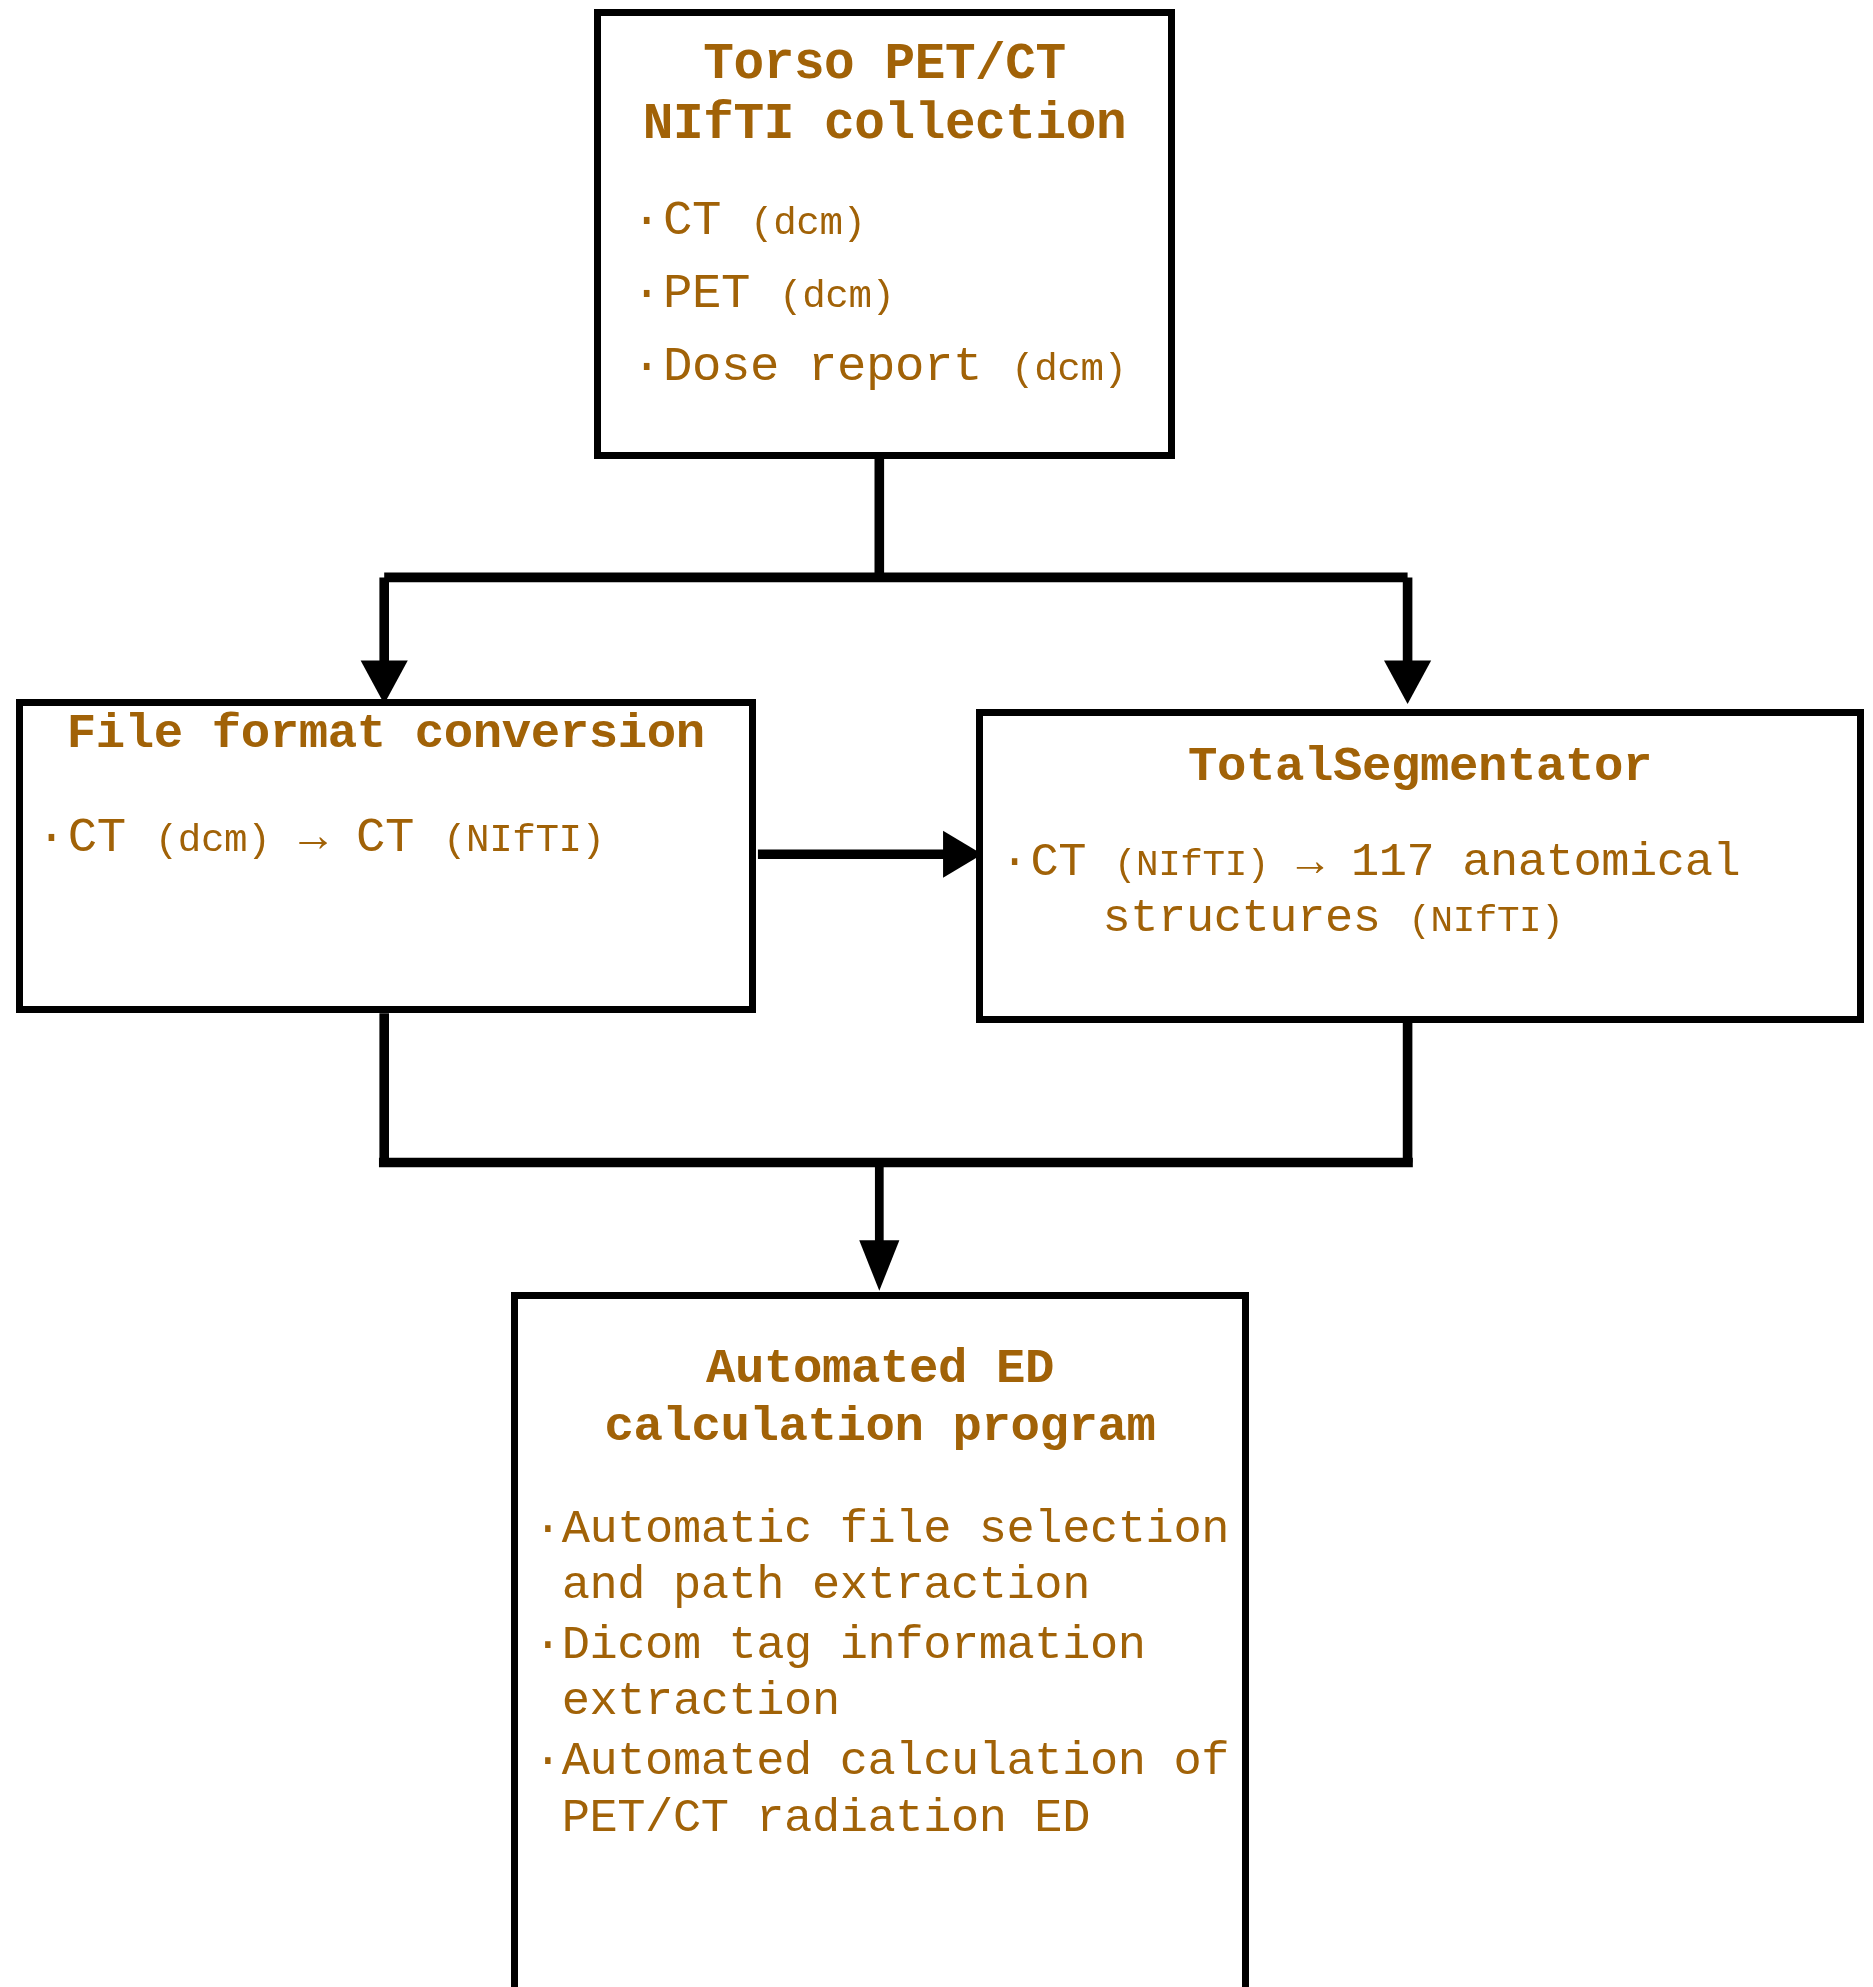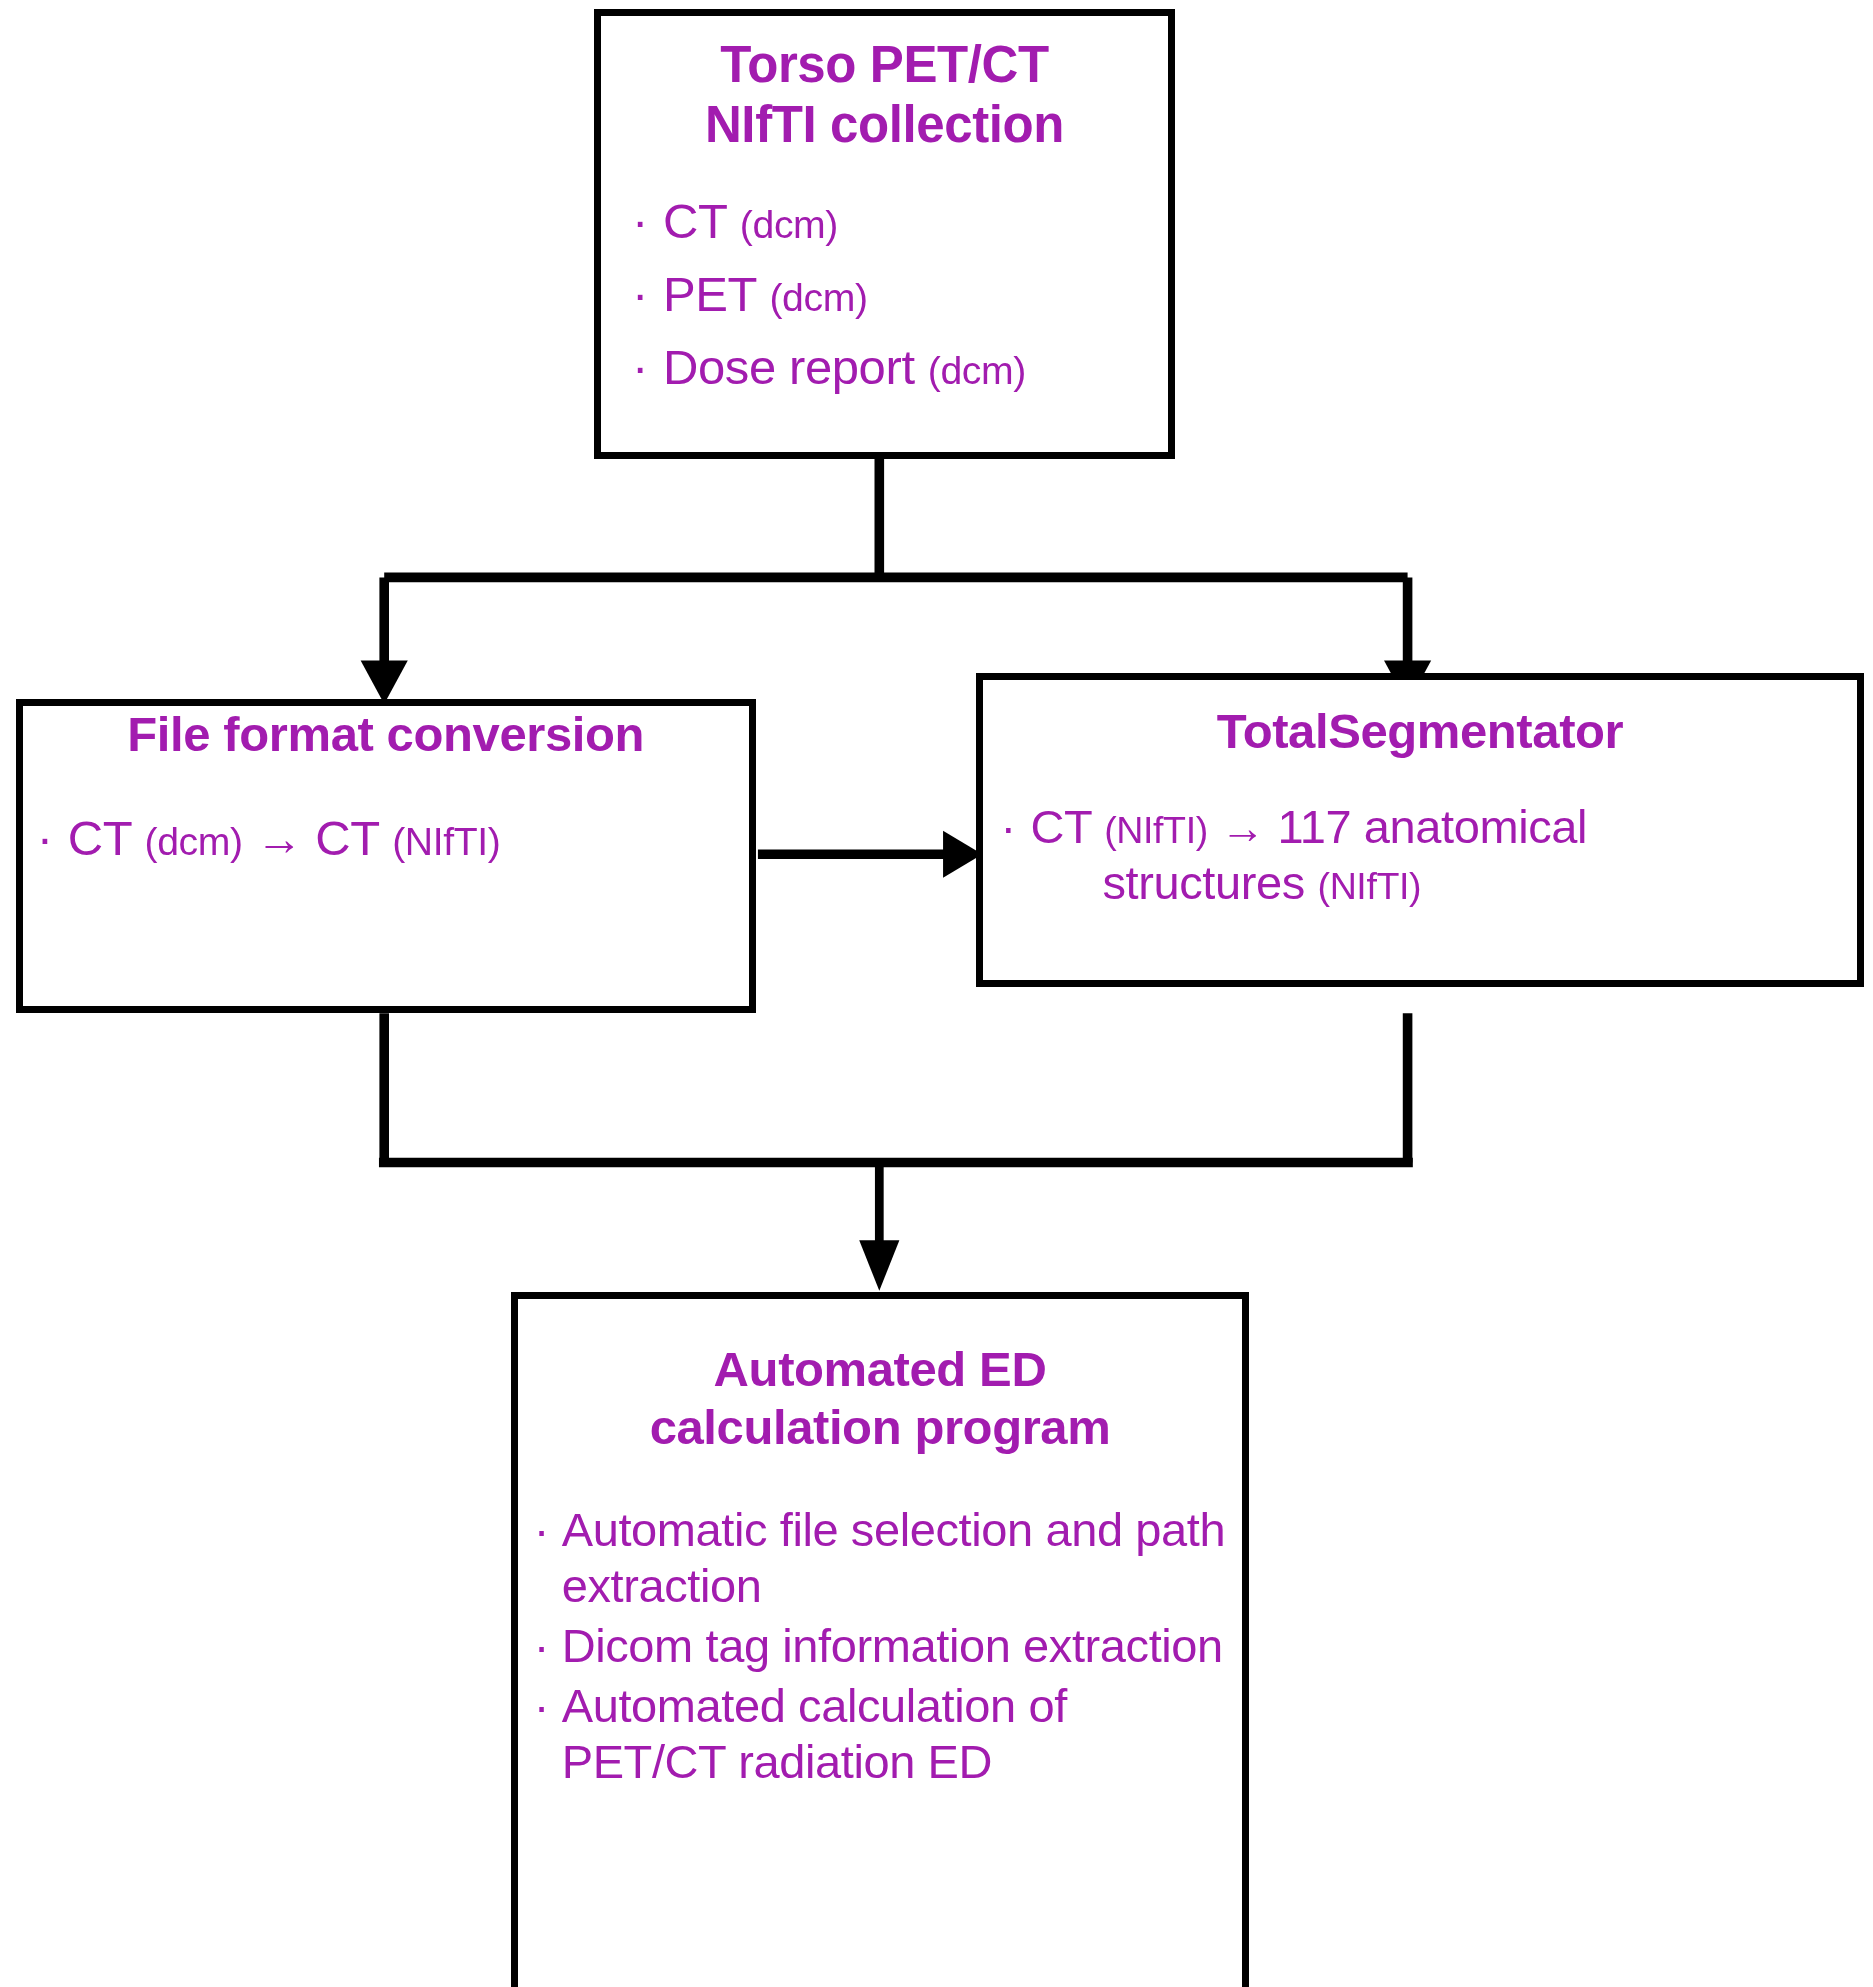--- a/index.html
+++ b/index.html
@@ -5,22 +5,22 @@
   html, body {
     margin: 0;
     padding: 0;
     background: #ffffff;
   }
   #canvas {
     position: relative;
     width: 1873px;
     height: 1987px;
     background: #ffffff;
-    font-family: Liberation Sans, sans-serif;
-    color: #a21caf;
+    font-family: Liberation Mono, monospace;
+    color: #a16207;
     overflow: hidden;
   }
   .flow-svg {
     position: absolute;
     left: 0;
     top: 0;
     width: 1873px;
     height: 1987px;
   }
   .node-box {
@@ -99,21 +99,21 @@
     font-size: 49px;
   }
   #box-left .bullet-item {
     padding-left: 31px;
     white-space: nowrap;
   }
 
   
   #box-right {
     left: 976px;
-    top: 673px;
+    top: 709px;
     width: 888px;
     height: 314px;
   }
   #box-right .node-title {
     font-size: 49px;
     margin-top: 23px;
   }
   #box-right .bullet-list {
     margin-top: 38px;
     margin-left: 17.5px;

